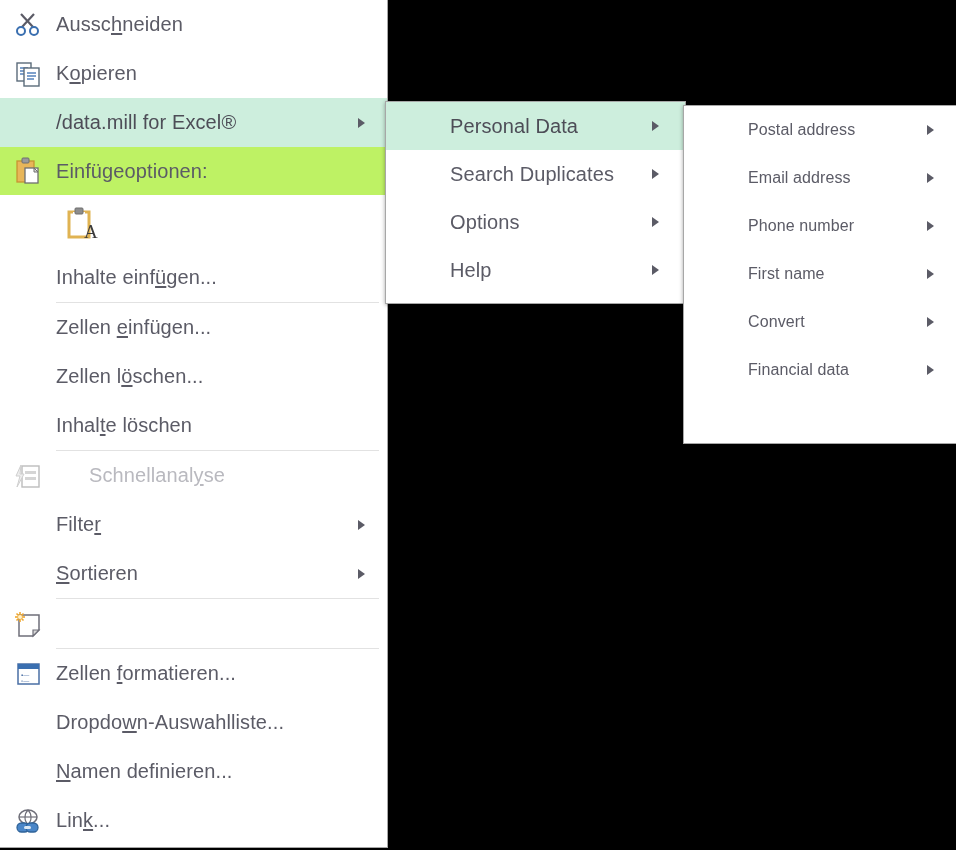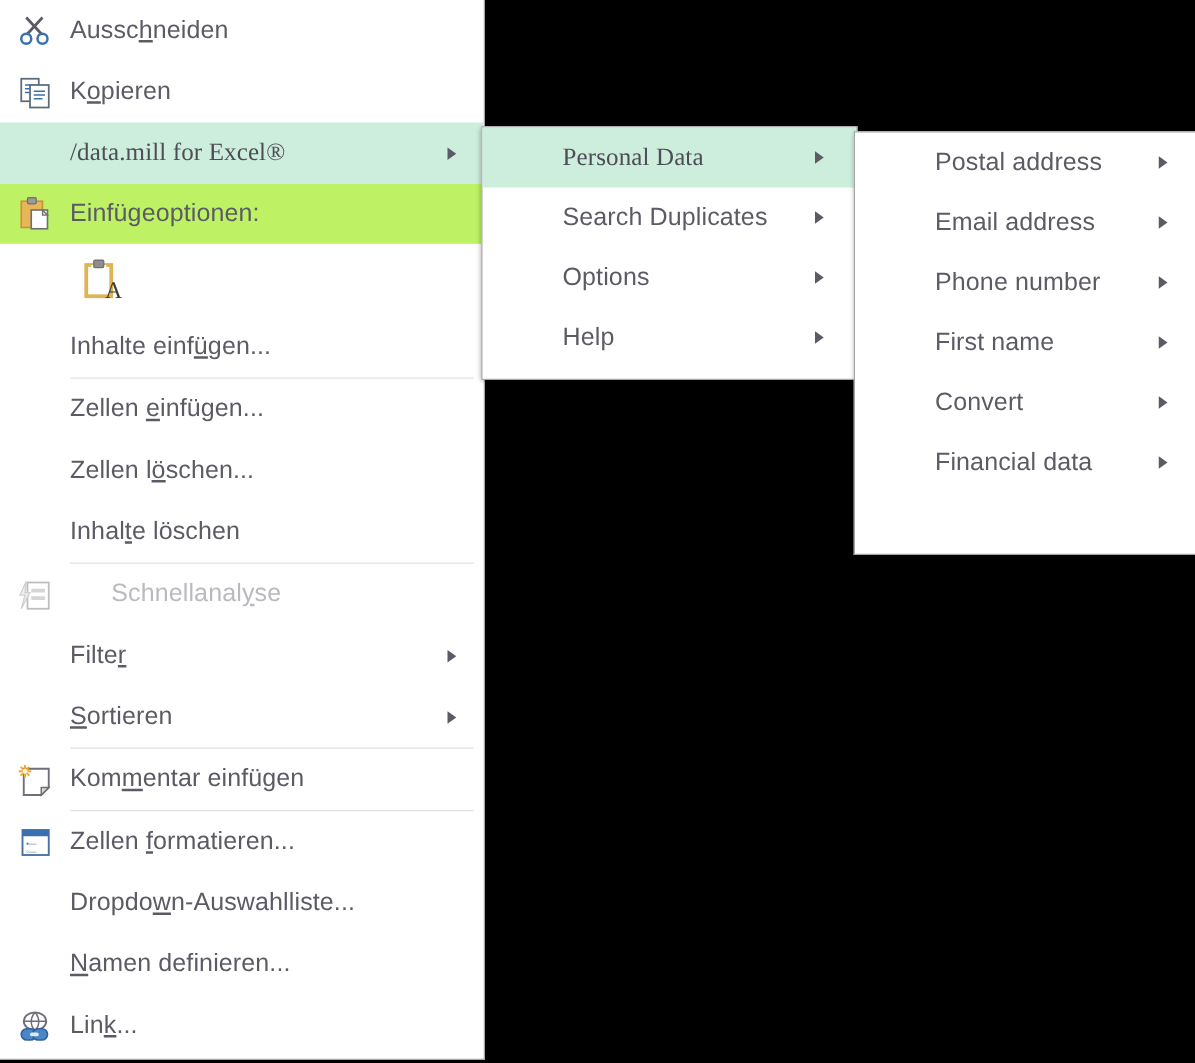--- a/index.html
+++ b/index.html
@@ -47,21 +47,21 @@
   .mi .arrow{
     position:absolute;
     right:22px;
     top:50%;
     transform:translateY(-50%);
     width:0;height:0;
     border-left:7px solid #5b5b66;
     border-top:5px solid transparent;
     border-bottom:5px solid transparent;
   }
-  .mi.sel{ background:#cdeedd;font-family:Liberation Serif, serif; }
+  .mi.sel{ background:#cdeedd; }
   .mi.sel .lbl{ color:#4d4d57; }
   .mi.disabled .lbl{ color:#b9b9bf;margin-left:33px; }
   .mi.header{ background:#bef264; height:48px; }
   .mi.header .lbl{ color:#5b5b66; }
   .sep{
     height:1px;
     background:#e2e2e2;
     margin-left:56px;
     margin-right:8px;
   }
@@ -82,21 +82,21 @@
   #sub1{ left:385px; top:101px; width:301px; height:203px;text-align:center; }
   #sub1 .mi{ height:48px; }
   #sub1 .mi .ico{ width:64px; min-width:64px; }
   #sub1 .mi .lbl{ font-size:20px; }
   #sub1 .arrow{ right:26px; }
 
   
   #sub2{ left:683px; top:105px; width:273px; height:339px; border-right:none;}
   #sub2 .mi{ height:48px; }
   #sub2 .mi .ico{ width:64px; min-width:64px; }
-  #sub2 .mi .lbl{ font-size:20px; }
+  #sub2 .mi .lbl{ font-size:16px; }
   #sub2 .arrow{ right:22px; }
 
   
   .svgico{display:block;}
 </style>
 </head>
 <body>
 
 <div class="menu" id="ctx-menu">
 
@@ -214,21 +214,20 @@
         <path d="M20 27 V21 H26 Z" fill="#d9d9d9" stroke="#6f6f79" stroke-width="1.2"></path>
         <g stroke="#f0a830" stroke-width="1.6">
           <line x1="7" y1="3" x2="7" y2="13"></line>
           <line x1="2" y1="8" x2="12" y2="8"></line>
           <line x1="3.5" y1="4.5" x2="10.5" y2="11.5"></line>
           <line x1="10.5" y1="4.5" x2="3.5" y2="11.5"></line>
         </g>
         <circle cx="7" cy="8" r="2" fill="#fff3cf"></circle>
       </svg>
     </span>
-    <span class="lbl">Kom<u>m</u>entar einfügen</span>
   </div>
 
   <div class="sep"></div>
 
   <div class="mi">
     <span class="ico">
       <svg class="svgico" width="30" height="30" viewBox="0 0 30 30">
         <rect x="5" y="5" width="21" height="20" fill="#ffffff" stroke="#4a6fa5" stroke-width="1.5"></rect>
         <rect x="5" y="5" width="21" height="5" fill="#3a6fb0"></rect>
         <text x="8" y="18" font-family="Liberation Sans, sans-serif" font-size="6" fill="#4a6fa5">▪—</text>

